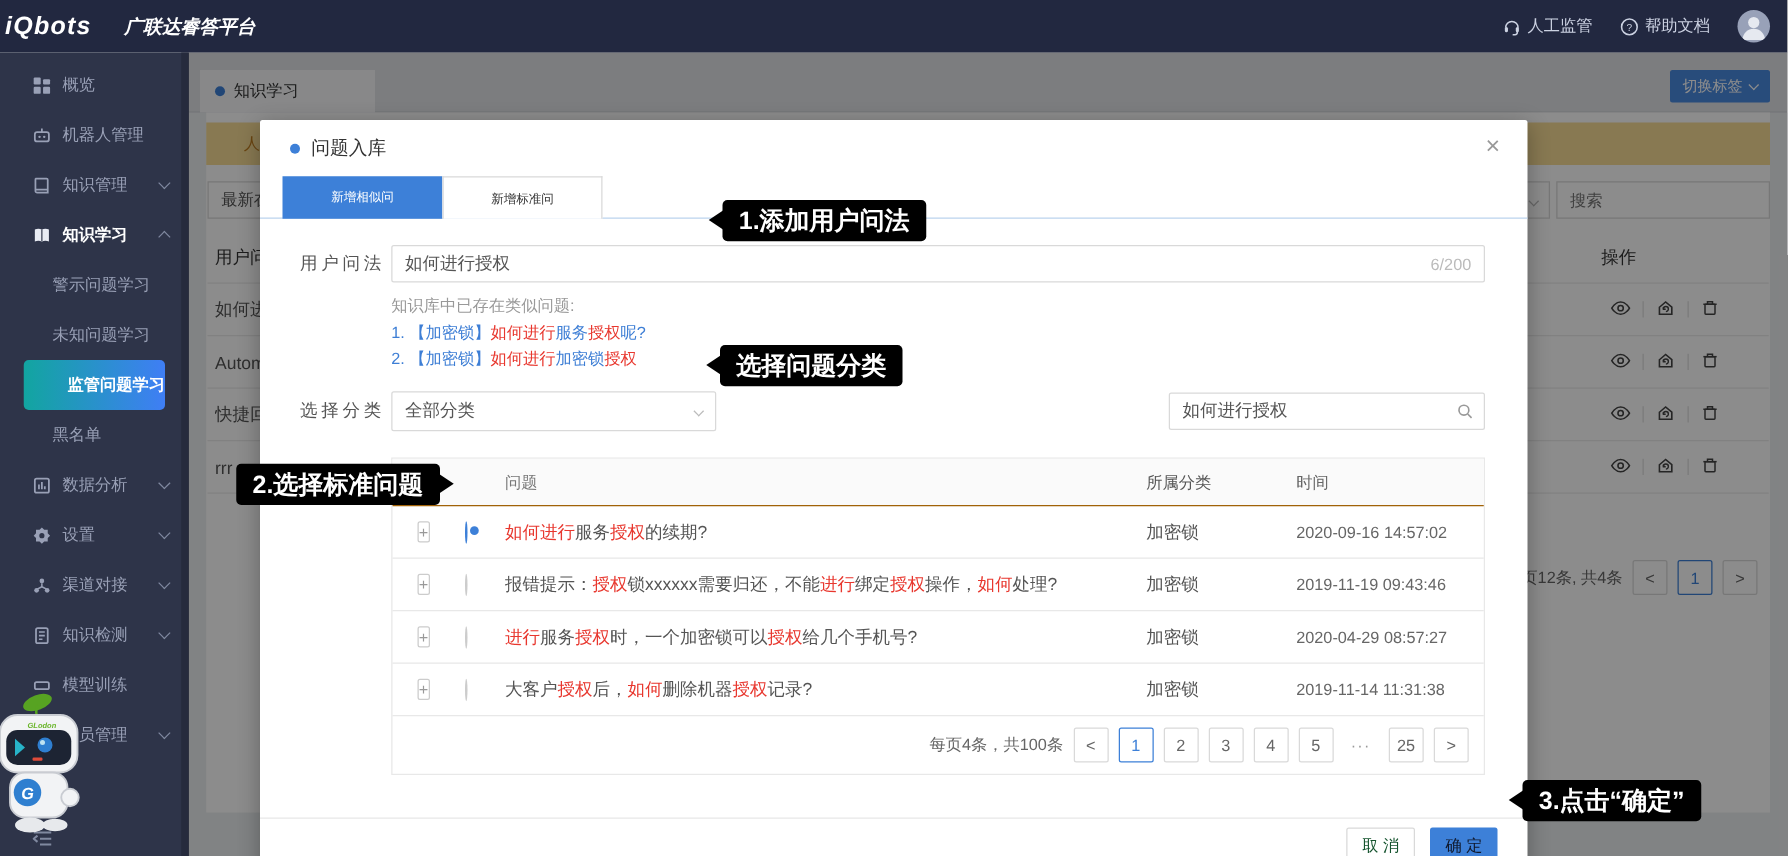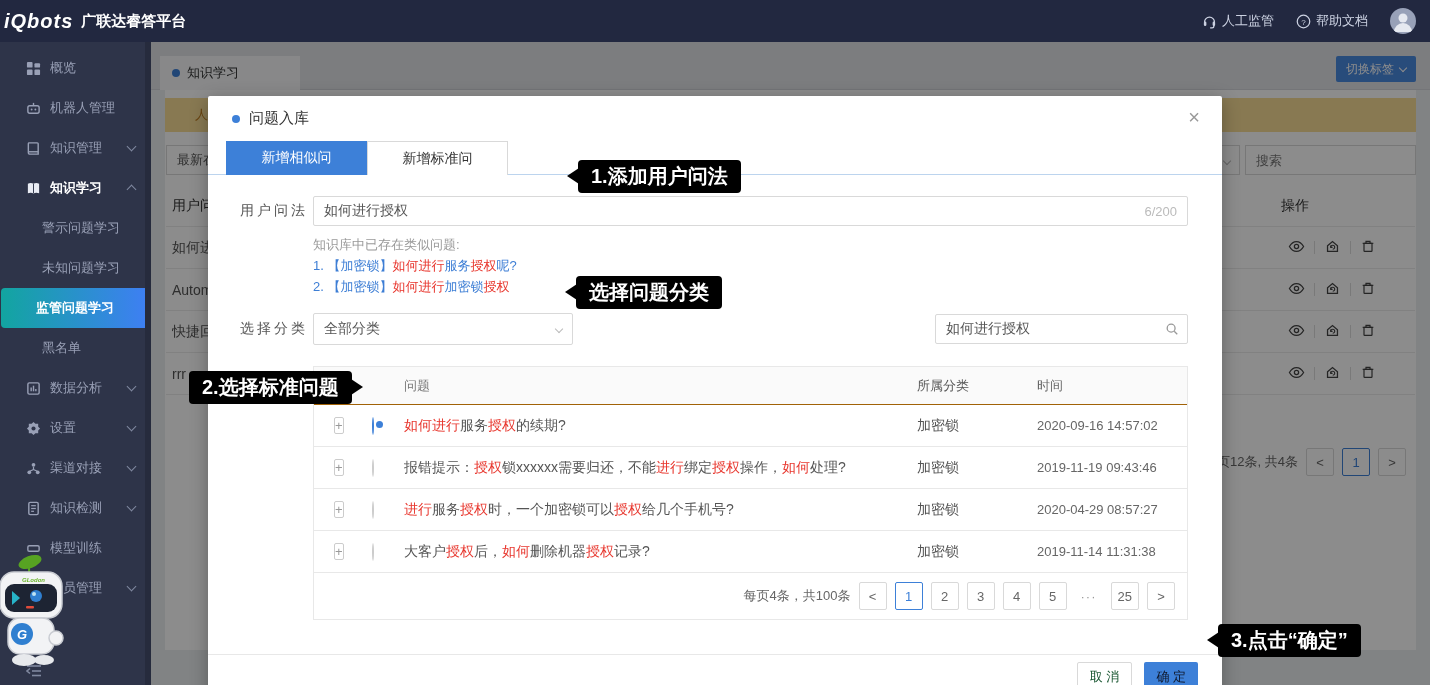--- a/index.html
+++ b/index.html
@@ -6,33 +6,33 @@
     --accent:#3d80d8; --red:#e8372e; --link:#3d7ed5;
     --header_bg:#222840; --sidebar_bg:#2e3449; --banner_bg:#f7dc95;
   }
   *{box-sizing:border-box;margin:0;padding:0;}
   body{font-family:"Liberation Sans","DejaVu Sans",sans-serif;background:#555;}
   .app{position:relative;width:1430px;height:685px;overflow:hidden;background:#eef0f3;}
 
   
   .topbar{position:absolute;left:0;top:0;width:1430px;height:42px;background:var(--header_bg);z-index:5;display:flex;align-items:center;}
   .logo{font-size:20px;font-weight:bold;font-style:italic;color:#fff;margin-left:4px;letter-spacing:1px;}
-  .brand{font-size:15px;font-weight:bold;color:#fff;margin-left:8px;}
+  .brand{font-size:15px;font-weight:bold;color:#fff;margin-left:26px;font-style:italic;}
   .topbar-right{margin-left:auto;display:flex;align-items:center;gap:22px;margin-right:14px;}
   .toplink{display:flex;align-items:center;gap:5px;color:#ccd2e2;font-size:13px;cursor:pointer;}
   .avatar{width:26px;height:26px;border-radius:50%;background:#98a1b8;display:flex;align-items:center;justify-content:center;overflow:hidden;}
 
   
   .sidebar{position:absolute;left:0;top:42px;width:151px;height:643px;background:var(--sidebar_bg);z-index:5;padding-top:6px;}
   .sidebar::after{content:"";position:absolute;right:0;top:0;width:6px;height:100%;background:#262b3d;}
   .side-item{height:40px;display:flex;align-items:center;color:#99a0b6;font-size:13px;position:relative;cursor:pointer;}
   .side-item .sicon{width:15px;height:15px;margin-left:26px;margin-right:9px;flex:0 0 auto;display:flex;}
   .side-item.lit{color:#fff;font-weight:bold;}
   .sub-item{height:40px;display:flex;align-items:center;color:#99a0b6;font-size:13px;padding-left:42px;position:relative;cursor:pointer;}
-  .sub-item.active{background:linear-gradient(90deg,#12a5a0,#3f7ef5);color:#fff;font-weight:bold;margin:0 1px;padding-left:35px;border-radius:4px;}
+  .sub-item.active{background:linear-gradient(90deg,#12a5a0,#3f7ef5);color:#fff;font-weight:bold;margin:0 19px;padding-left:35px;border-radius:4px;}
   .chev{position:absolute;right:16px;width:7px;height:7px;border-right:1.5px solid #8089a0;border-bottom:1.5px solid #8089a0;}
   .chev.down{transform:rotate(45deg);margin-top:-3px;}
   .chev.up{transform:rotate(-135deg);margin-top:3px;}
   .collapse-row{position:absolute;bottom:8px;left:26px;}
 
   
   .bg{position:absolute;left:151px;top:42px;width:1279px;height:643px;background:#eceef1;}
   .tabstrip{position:absolute;left:0;top:0;width:1279px;height:48px;background:#e2e4e8;border-bottom:1px solid #d4d6da;}
   .bg-tab{position:absolute;left:9px;top:14px;width:140px;height:34px;background:#f7f8fa;display:flex;align-items:center;gap:7px;padding-left:12px;font-size:13px;color:#333;overflow:hidden;}
   .tab-dot{width:8px;height:8px;border-radius:50%;background:var(--accent);flex:0 0 auto;}
@@ -61,21 +61,21 @@
   
   .mask{position:absolute;left:151px;top:42px;width:1279px;height:643px;background:rgba(0,0,0,0.45);z-index:10;}
 
   
   .modal{position:absolute;left:208px;top:60px;width:1014px;height:603px;background:#fff;z-index:20;border-radius:2px;box-shadow:0 4px 18px rgba(0,0,0,.3);margin-top:36px;}
   .m-head{position:relative;height:45px;display:flex;align-items:center;}
   .m-dot{width:8px;height:8px;border-radius:50%;background:var(--accent);margin-left:24px;}
   .m-title{font-size:15px;color:#333;margin-left:9px;}
   .m-close{position:absolute;right:22px;top:11px;font-size:20px;color:#999;cursor:pointer;line-height:1;font-weight:300;}
   .m-tabs{height:34px;padding-left:18px;display:flex;border-bottom:1px solid #bcd4ee;}
-  .m-tab{width:141px;height:34px;display:flex;align-items:center;justify-content:center;font-size:14px;cursor:pointer;}
+  .m-tab{width:128px;height:34px;display:flex;align-items:center;justify-content:center;font-size:10px;cursor:pointer;}
   .m-tab.on{background:var(--accent);color:#fff;}
   .m-tab.off{background:#fff;color:#333;border:1px solid #d9d9d9;border-bottom:none;}
   .frow{position:absolute;display:flex;align-items:center;}
   .flabel{font-size:14px;color:#555;letter-spacing:3px;}
   .f-input{border:1px solid #d9d9d9;border-radius:2px;height:30px;display:flex;align-items:center;background:#fff;}
   .f-input input{border:none;outline:none;flex:1;font-size:14px;color:#555;padding:0 10px;font-family:inherit;background:transparent;}
   .counter{font-size:13px;color:#bbb;padding-right:10px;}
   .hint{position:absolute;left:105px;top:138px;font-size:13px;line-height:21px;}
   .hint-title{color:#999;}
   .seg-red{color:var(--red);}

